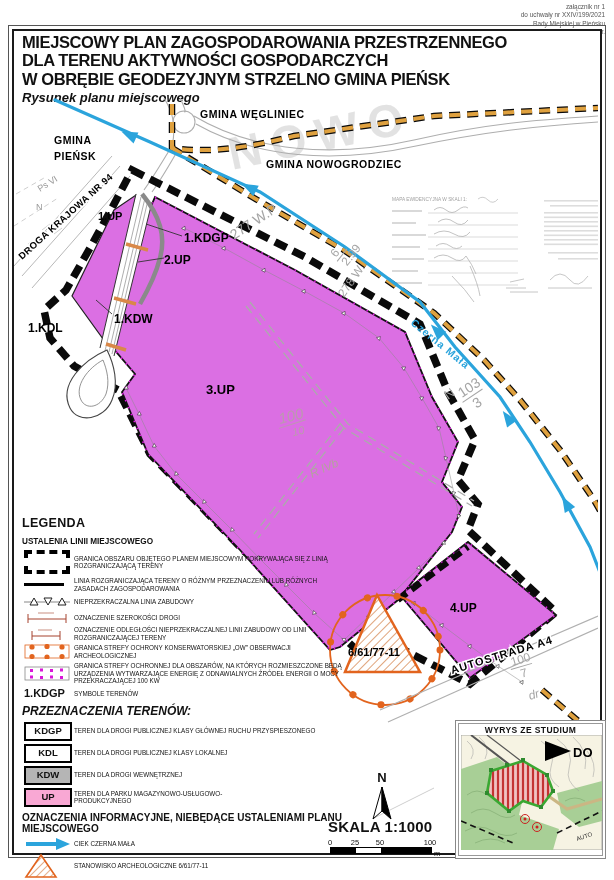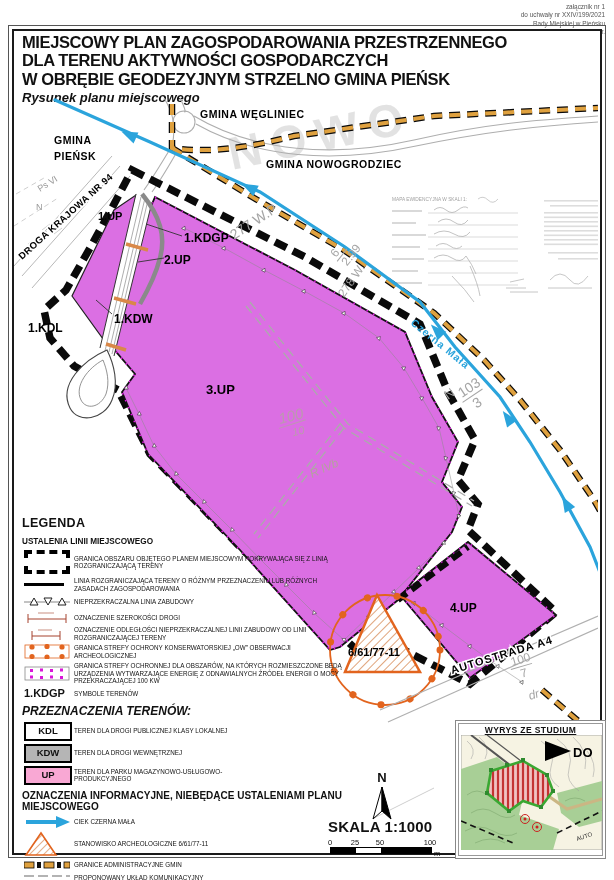--- a/index.html
+++ b/index.html
@@ -41,21 +41,21 @@
   .skala{position:absolute;left:328px;top:818px;font-weight:bold;font-size:15px;letter-spacing:.2px;}
   .scalebar{position:absolute;left:330px;top:838px;width:120px;font-size:7.5px;}
   .scalebar .ticks{position:relative;height:9px;}
   .scalebar .ticks span{position:absolute;transform:translateX(-50%);}
   .scalebar .bar{position:relative;width:100px;height:5px;border:1px solid #000;background:#000;}
   .scalebar .seg-white{position:absolute;left:25px;top:0;width:25px;height:5px;background:#fff;}
   .scalebar .munit{position:absolute;left:104px;top:11px;}
 
   
   .wyrys{position:absolute;left:455px;top:720px;width:151px;height:139px;border:1px solid #888;padding:2px;box-sizing:border-box;background:#fff;}
-  .wyrys .in{border:1px solid #999;width:100%;height:100%;box-sizing:border-box;padding:1px 2px;text-decoration:underline;}
+  .wyrys .in{border:1px solid #999;width:100%;height:100%;box-sizing:border-box;padding:1px 2px;}
   .wyrys .wt{text-align:center;font-weight:bold;font-size:8.5px;letter-spacing:.4px;}
 </style>
 </head>
 <body>
 
 <div class="corner-note">
   <div>załącznik nr 1</div>
   <div>do uchwały nr XXIV/199/2021</div>
   <div>Rady Miejskiej w Pieńsku</div>
   <div>z dnia 25 marca 2021r.</div>
@@ -374,20 +374,26 @@
     <div class="tx">GRANICA STREFY OCHRONNEJ DLA OBSZARÓW, NA KTÓRYCH ROZMIESZCZONE BĘDĄ URZĄDZENIA WYTWARZAJĄCE ENERGIĘ Z ODNAWIALNYCH ŹRÓDEŁ ENERGII O MOCY PRZEKRACZAJĄCEJ 100 KW</div>
   </div>
   <div class="lrow">
     <div class="sw">
         <span class="sw-code">1.KDGP</span>
       </div>
     <div class="tx">SYMBOLE TERENÓW</div>
   </div>
 
   <h3>PRZEZNACZENIA TERENÓW:</h3>
+  <div class="lrow">
+    <div class="sw">
+        <div class="usebox">KDGP</div>
+      </div>
+    <div class="tx">TEREN DLA DROGI PUBLICZNEJ KLASY GŁÓWNEJ RUCHU PRZYSPIESZONEGO</div>
+  </div>
   <div class="lrow">
     <div class="sw">
         <div class="usebox">KDL</div>
       </div>
     <div class="tx">TEREN DLA DROGI PUBLICZNEJ KLASY LOKALNEJ</div>
   </div>
   <div class="lrow">
     <div class="sw">
         <div class="usebox kdw">KDW</div>
       </div>

